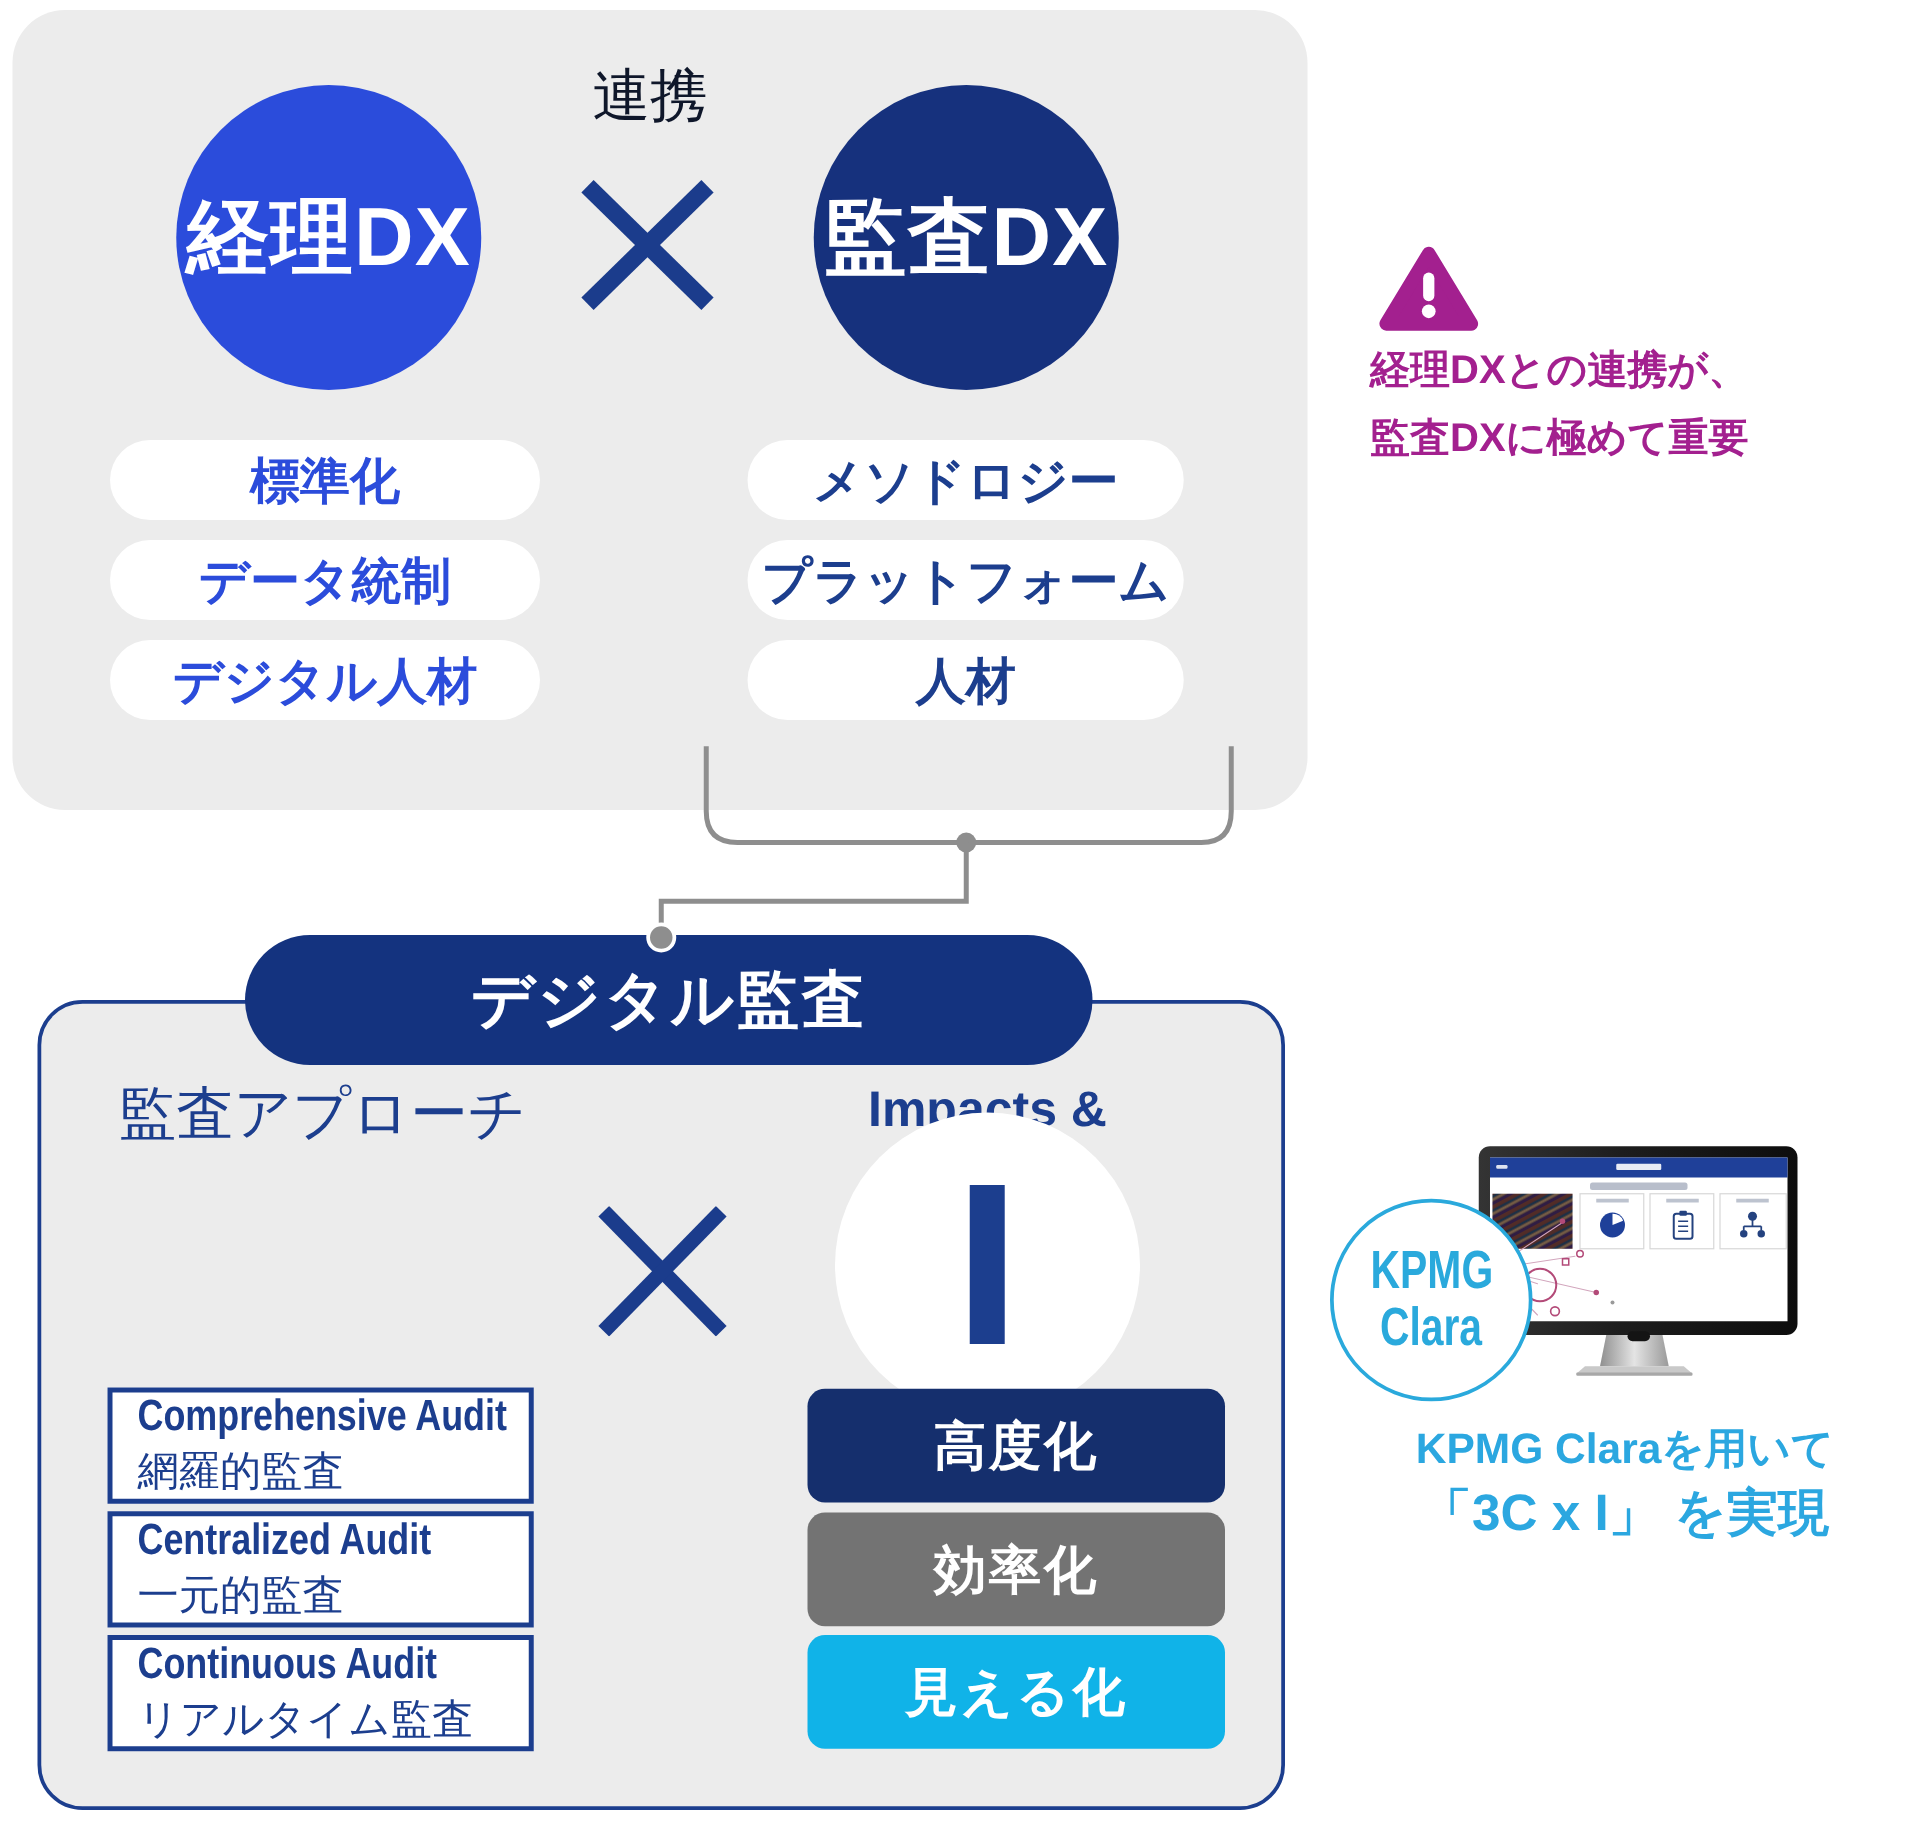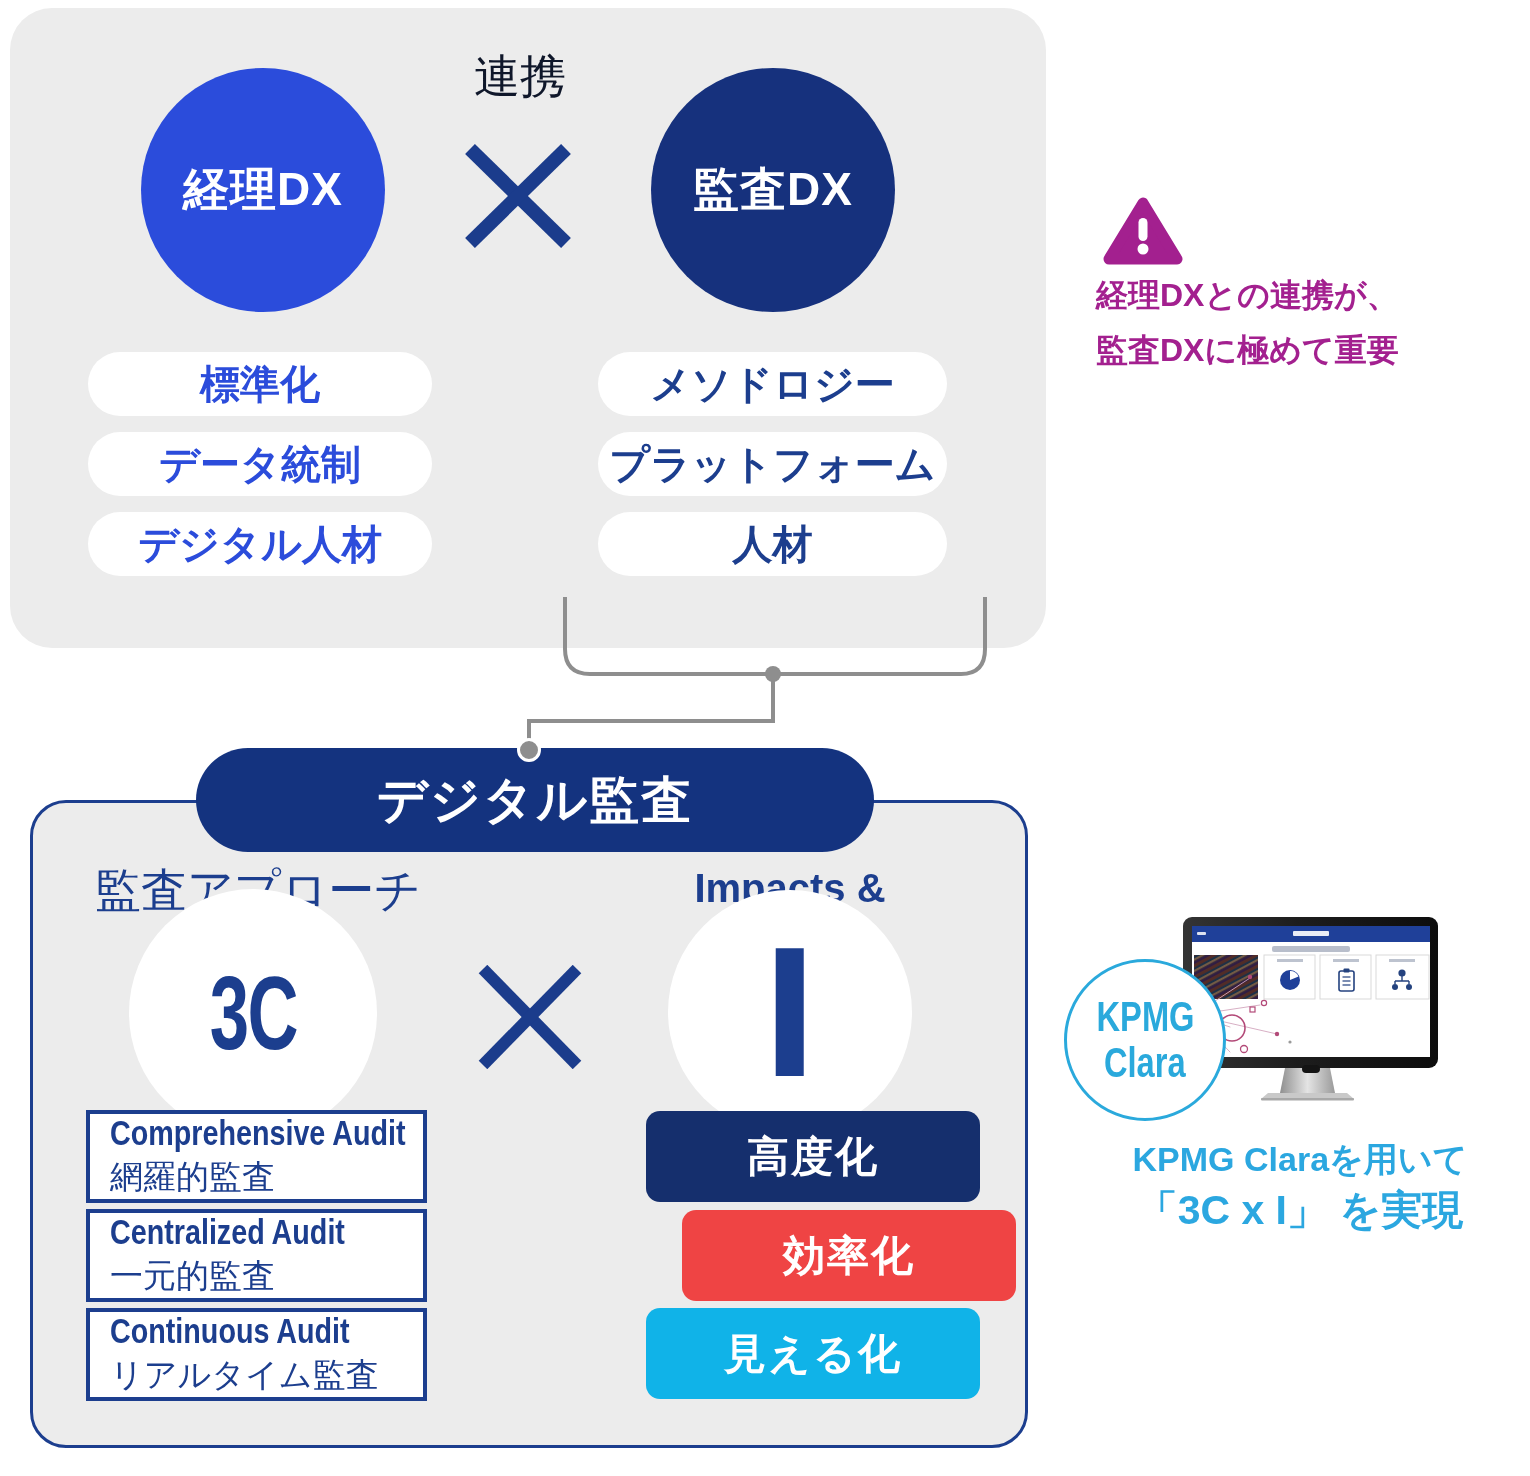--- a/index.html
+++ b/index.html
@@ -4,21 +4,21 @@
 <style>
   html,body{margin:0;padding:0;background:#fff;}
   body{font-family:"Liberation Sans","DejaVu Sans",sans-serif;}
   #stage{position:relative;width:1530px;height:1476px;background:#fff;overflow:hidden;}
   .abs{position:absolute;}
 
   
   .top-box{left:10px;top:8px;width:1036px;height:640px;background:#ECECEC;border-radius:42px;}
   .link-label{left:445px;top:46px;width:150px;text-align:center;font-size:46px;font-weight:500;color:#0f172a;}
   .dx-circle{width:244px;height:244px;border-radius:50%;display:flex;align-items:center;justify-content:center;}
-  .dx-circle span{color:#fff;font-size:46px;font-weight:bold;letter-spacing:1px;}
+  .dx-circle span{color:#fff;font-size:66px;font-weight:bold;letter-spacing:1px;}
   .circle-keiri{left:141px;top:68px;background:#2B4CDB;}
   .circle-kansa{left:651px;top:68px;background:#16317D;}
   .pill{height:64px;border-radius:32px;background:#fff;display:flex;align-items:center;justify-content:center;font-size:40px;font-weight:bold;}
   .pill-l{left:88px;width:344px;color:#2B4CDB;}
   .pill-r{left:598px;width:349px;color:#1C3E8E;}
   .row0{top:352px;} .row1{top:432px;} .row2{top:512px;}
 
   
   .warn-text{left:1096px;top:268px;width:434px;font-size:32px;font-weight:bold;color:#A3208F;line-height:55px;white-space:nowrap;}
 
@@ -111,23 +111,20 @@
   <svg class="abs overlay" style="left:0;top:0;z-index:4;" width="1530" height="1476" viewBox="0 0 1530 1476">
     <path d="M565 597 L565 649 Q565 674 590 674 L961 674 Q985 674 985 649 L985 597" fill="none" stroke="#8E8E8E" stroke-width="4"></path>
     <circle cx="773" cy="674" r="8" fill="#8E8E8E"></circle>
     <path d="M773 674 L773 721 L529 721 L529 742" fill="none" stroke="#8E8E8E" stroke-width="4"></path>
     <circle cx="529" cy="750" r="10.5" fill="#8E8E8E" stroke="#fff" stroke-width="3"></circle>
   </svg>
 
   <div class="abs head-l">監査アプローチ</div>
   <div class="abs head-r">Impacts &amp; Insights</div>
 
-  <div class="abs wcircle wcircle-l">
-    <span class="sym-3c">3C</span>
-  </div>
 
   <svg class="abs overlay" style="left:478px;top:965px;" width="104" height="104" viewBox="0 0 104 104">
     <line x1="5" y1="4" x2="99" y2="100" stroke="#1B3C8C" stroke-width="12"></line>
     <line x1="99" y1="4" x2="5" y2="100" stroke="#1B3C8C" stroke-width="12"></line>
   </svg>
 
   <div class="abs wcircle wcircle-r">
     <span class="sym-i">I</span>
   </div>
 
@@ -140,21 +137,21 @@
     <span class="audit-ja">一元的監査</span>
   </div>
   <div class="abs audit-box ab2">
     <span class="audit-en">Continuous Audit</span>
     <span class="audit-ja">リアルタイム監査</span>
   </div>
 
   <div class="abs impact-box ib0" style="background: rgb(21, 47, 109);">
     <span>高度化</span>
   </div>
-  <div class="abs impact-box ib1" style="background: #ef4444; margin-left: 36px;">
+  <div class="abs impact-box ib1" style="background: #737373;">
     <span>効率化</span>
   </div>
   <div class="abs impact-box ib2" style="background: rgb(16, 179, 232);">
     <span>見える化</span>
   </div>
 
   <svg class="abs" style="left:1180px;top:915px;" width="262" height="190" viewBox="0 0 262 190">
     <defs>
       <linearGradient id="bezelg" x1="0" y1="0" x2="1" y2="0">
         <stop offset="0" stop-color="#343434"></stop>

